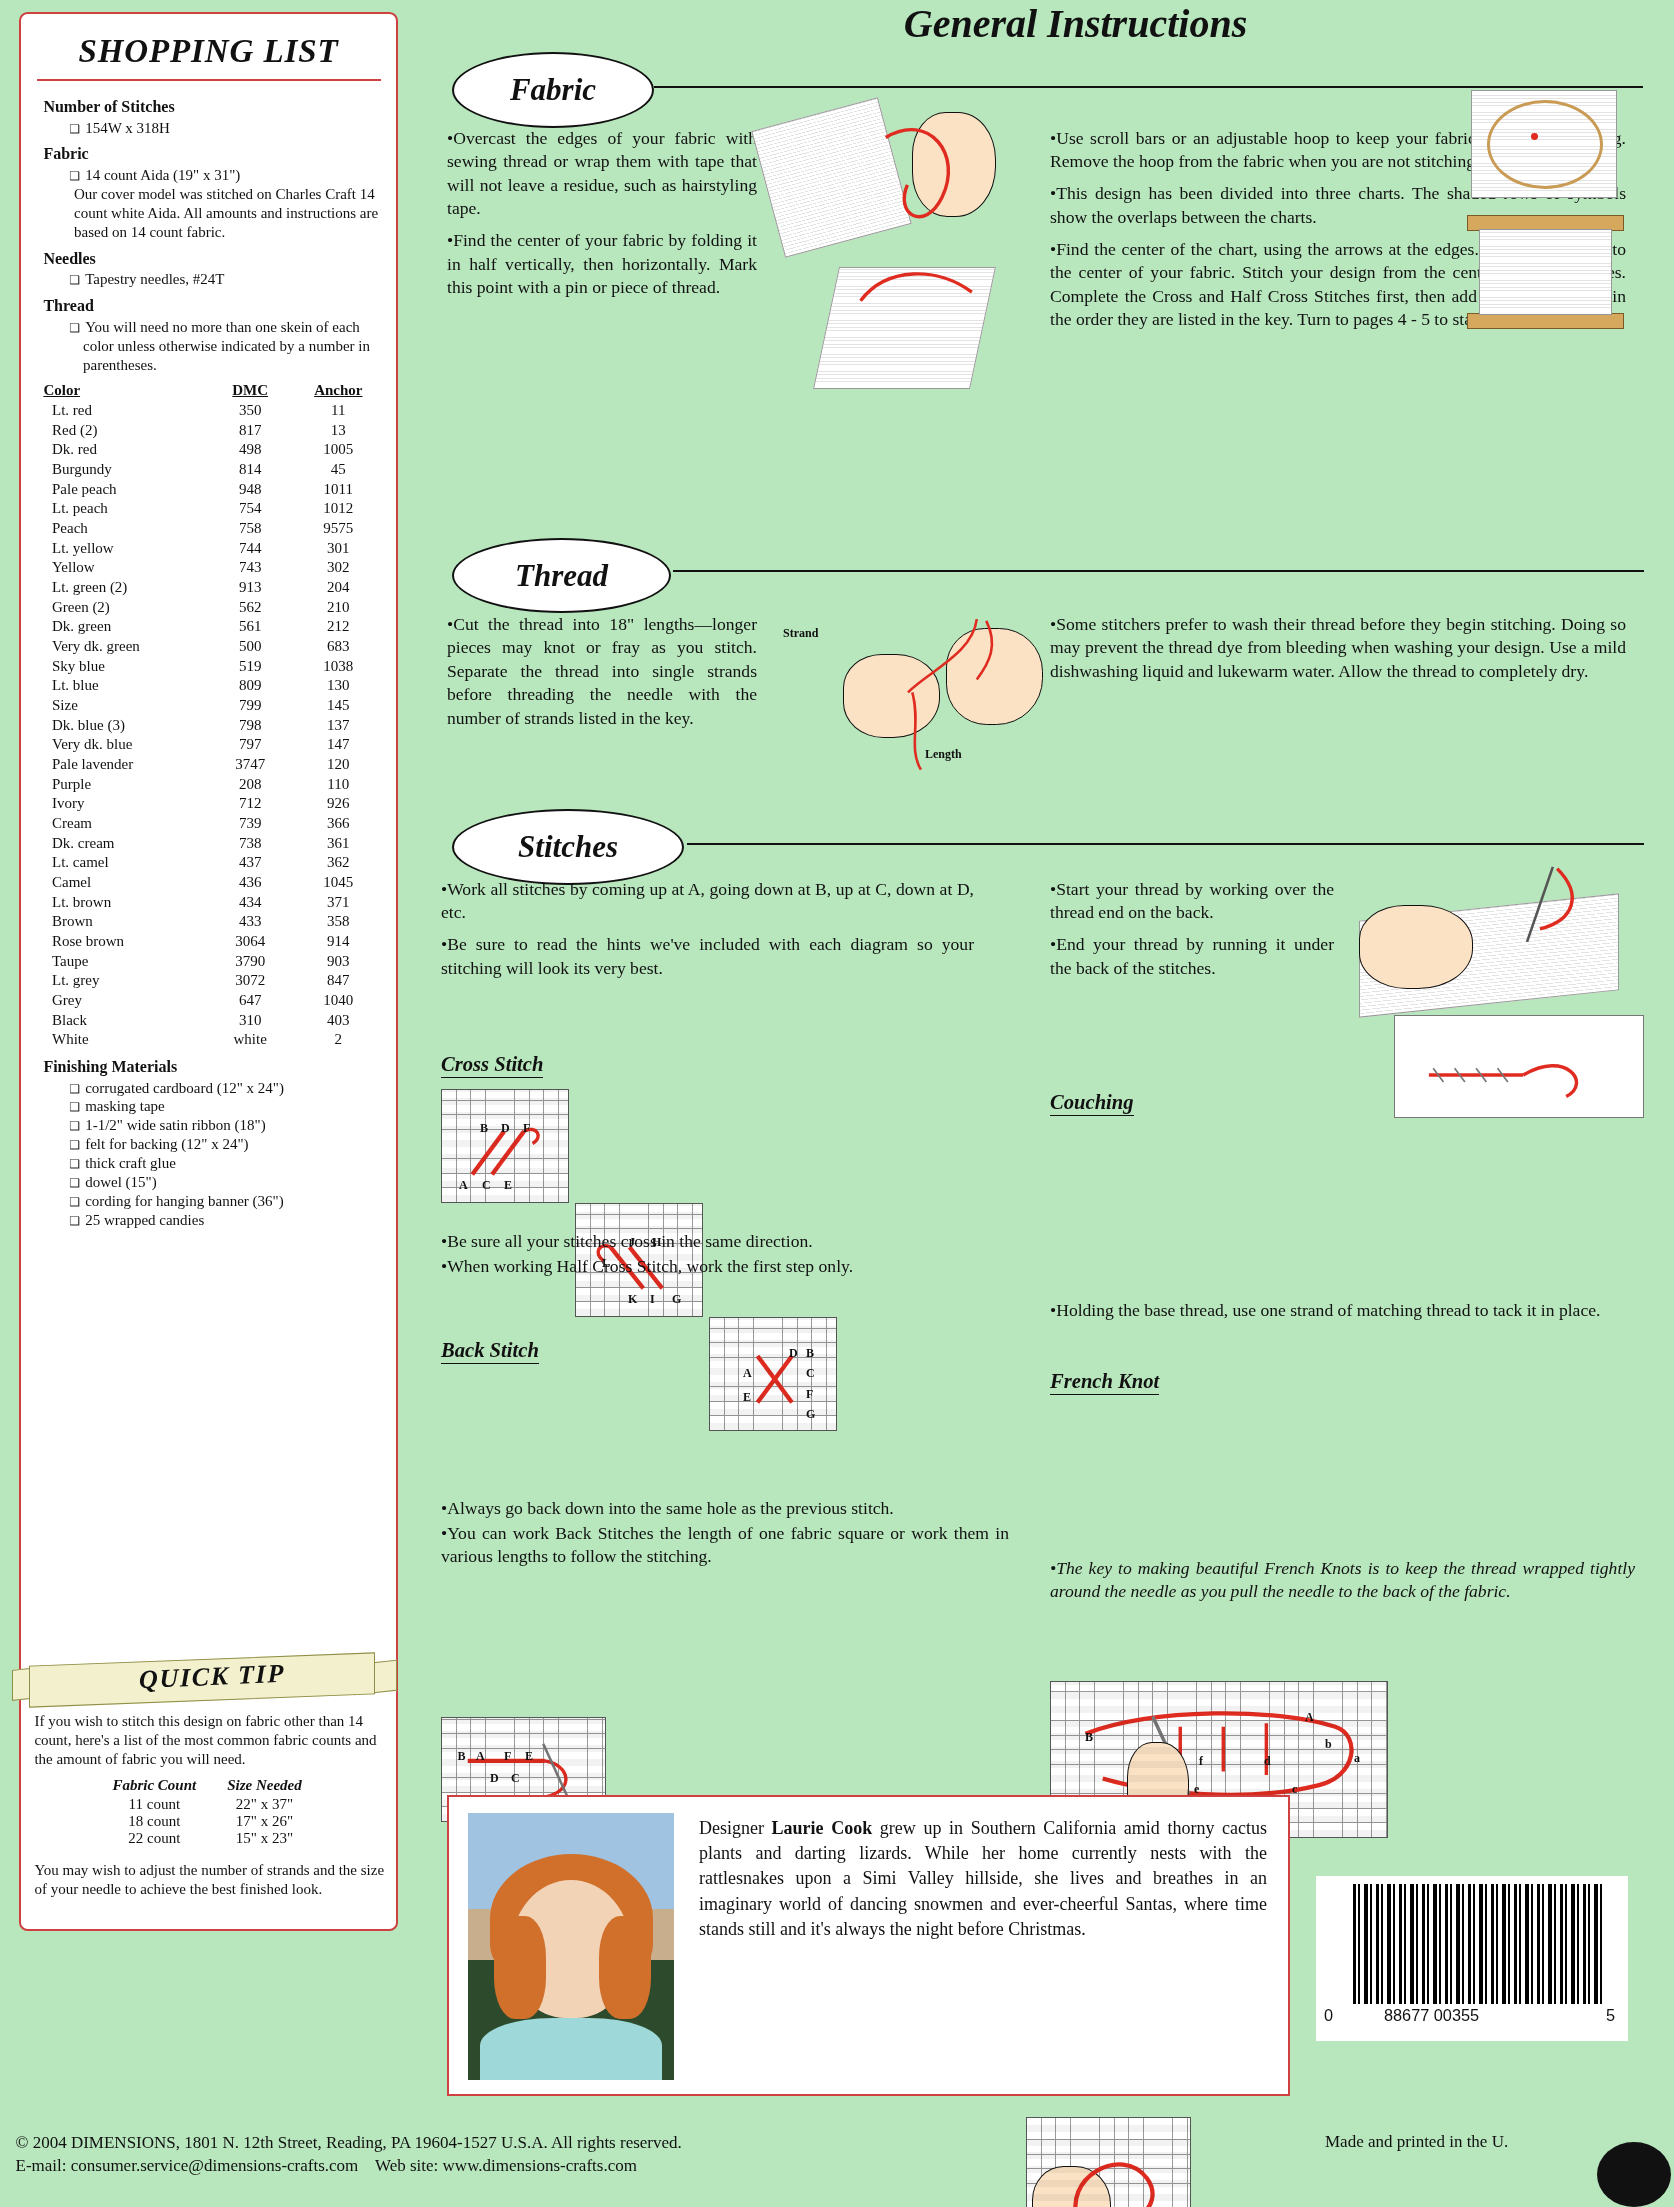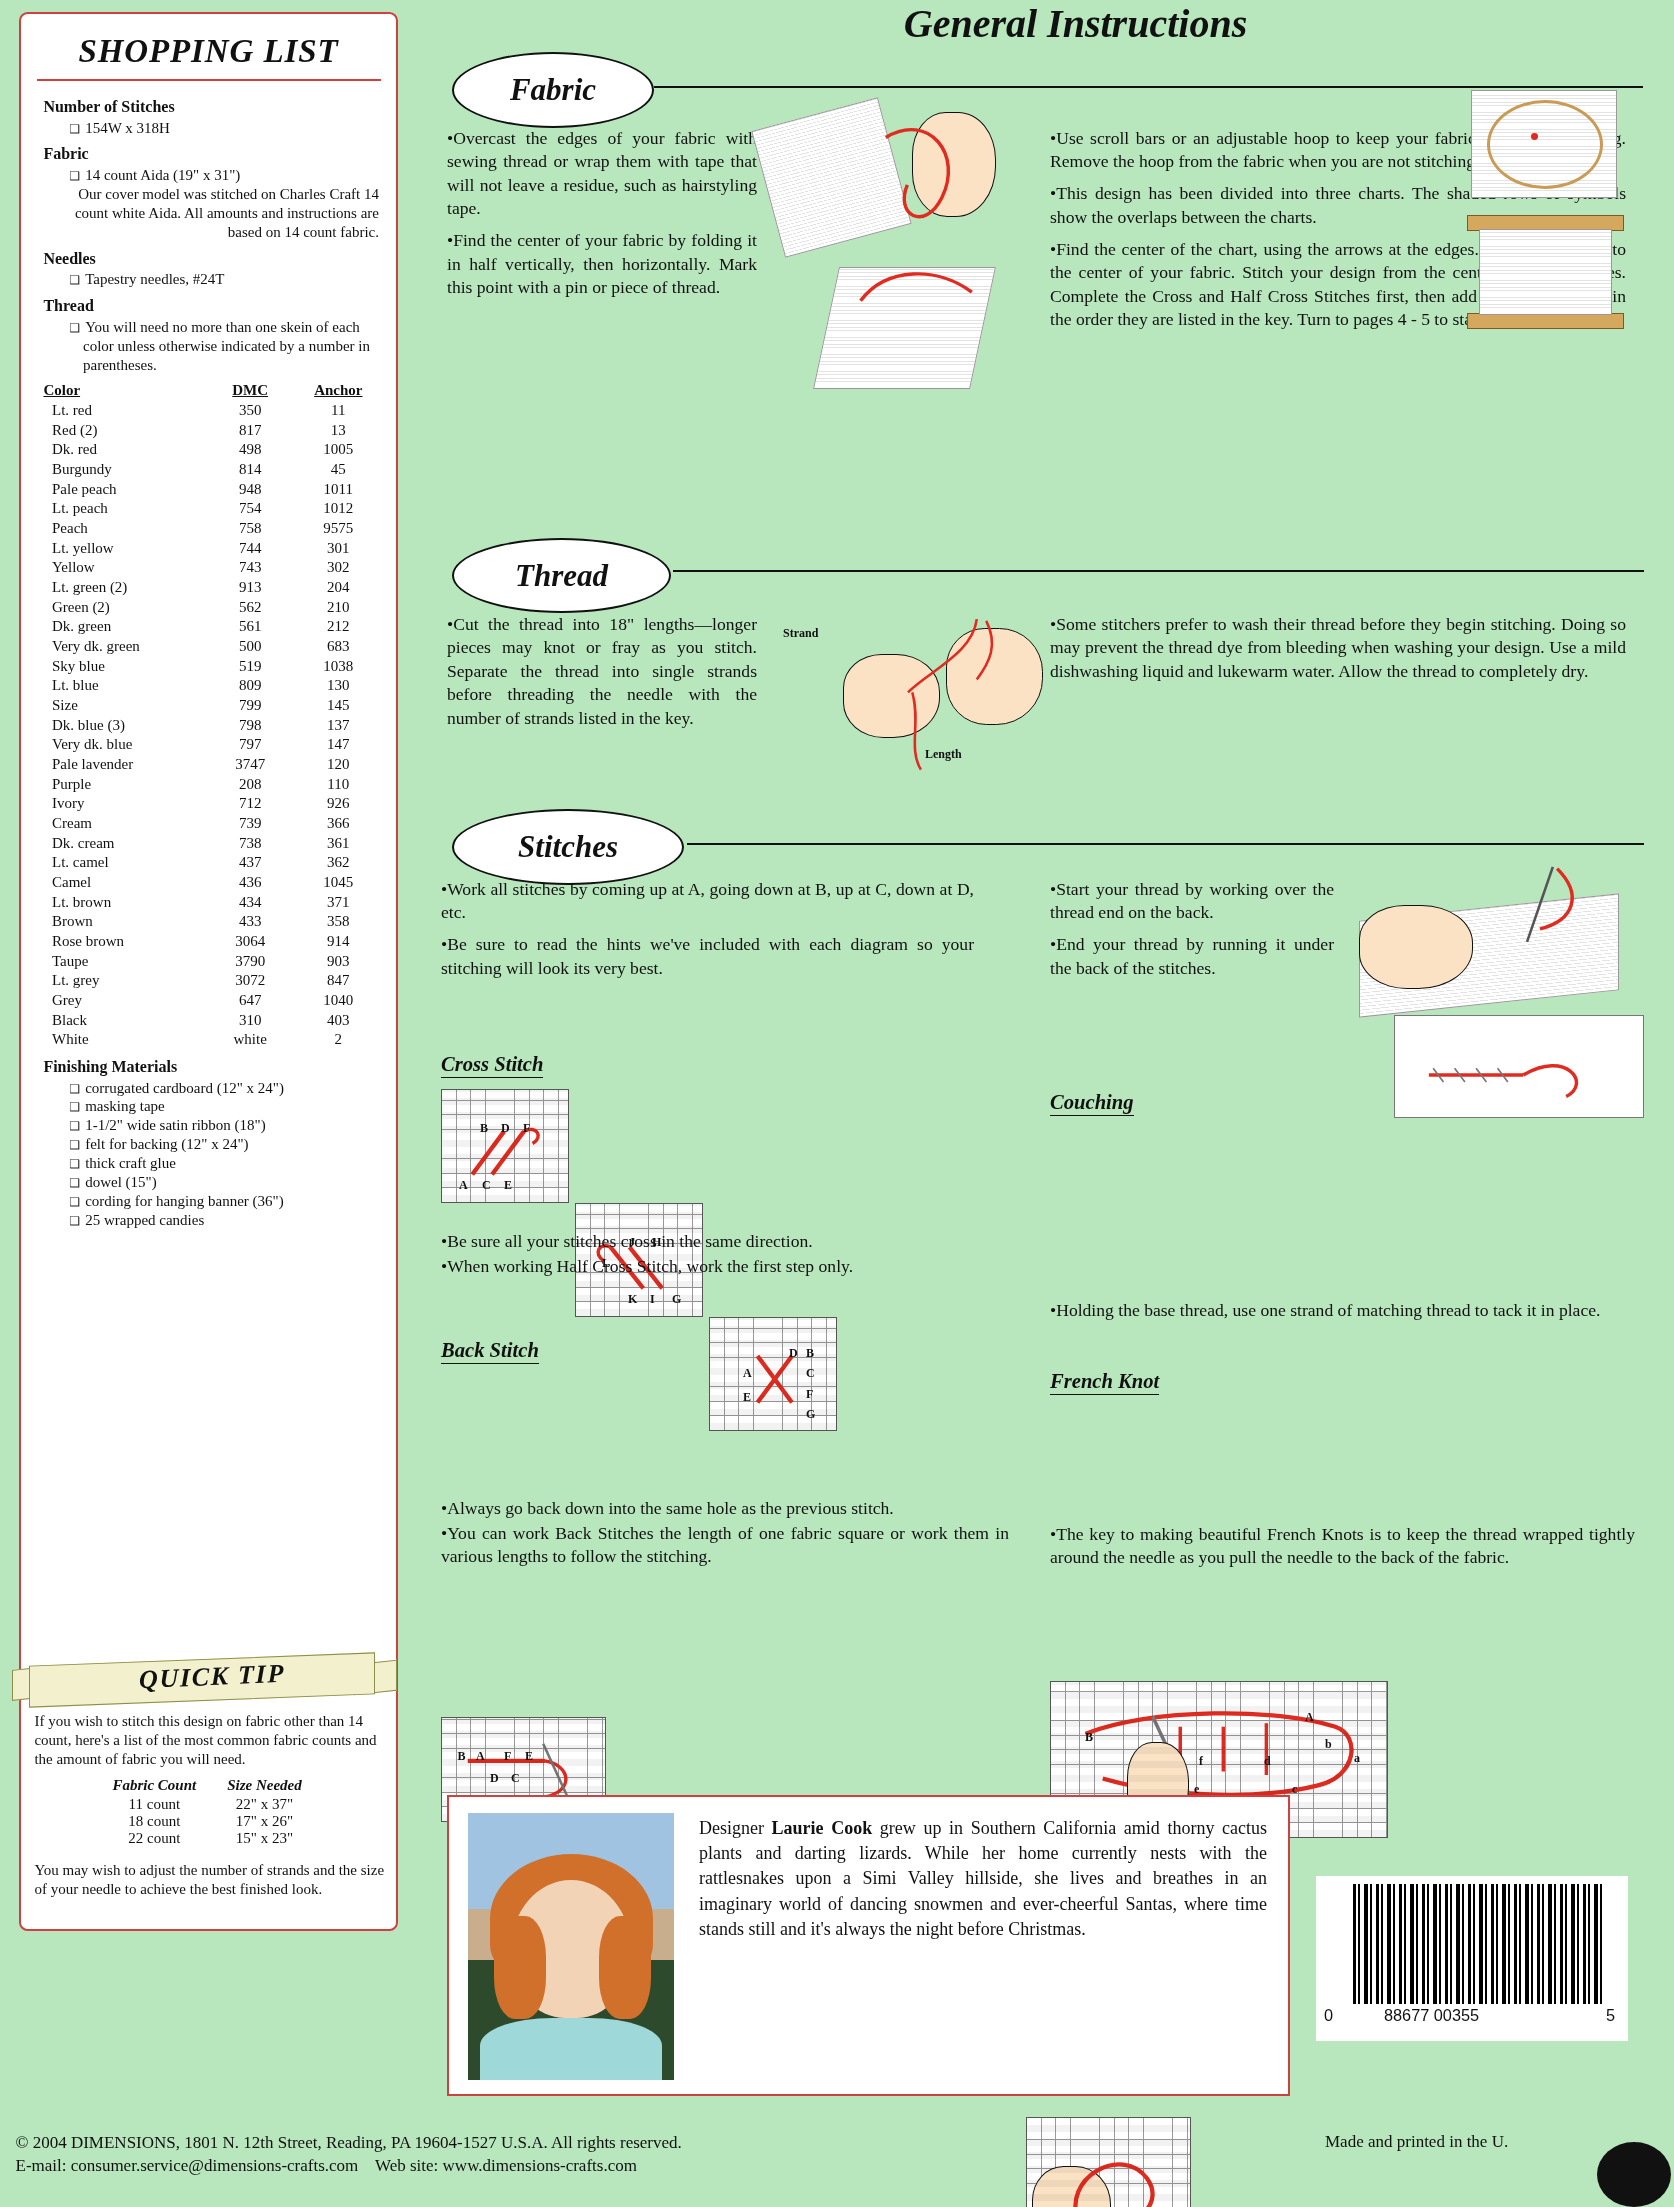--- a/index.html
+++ b/index.html
@@ -21,21 +21,21 @@
   }
   .shop-title{
     text-align:center;font-weight:bold;font-style:italic;font-size:33px;
     letter-spacing:0.9px;margin-top:19px;
   }
   .shop-rule{height:2.6px;background:#cf4040;margin:8.6px 15.5px 0 15.5px;}
   .shop-body{padding:8.6px 17px 6.9px 19px;font-size:15px;line-height:1.26;}
   .sec-head{font-weight:bold;font-size:16px;margin:6.9px 0 1.7px 3.4px;}
   .chk{margin-left:19px;text-indent:-13.8px;padding-left:24px;}
   .chk:before{content:"\2751";font-size:12px;margin-right:5.2px;color:#222;}
-  .sub{margin-left:34px;text-align:right;}
+  .sub{margin-left:34px;}
   table.colors{width:100%;border-collapse:collapse;margin:5.2px 0 3.4px 3.4px;font-size:15px;}
   table.colors th{font-weight:bold;text-decoration:underline;padding:0.9px 0;}
   table.colors th.c1{text-align:left;width:48%;}
   table.colors th.c2{text-align:center;width:26%;}
   table.colors th.c3{text-align:center;width:26%;}
   table.colors td{padding:0.4px 0;}
   table.colors td.c1{text-align:left;padding-left:8.6px;}
   table.colors td.c2{text-align:center;}
   table.colors td.c3{text-align:center;}
 
@@ -616,21 +616,21 @@
     <span class="ul">French Knot</span>
   </div>
   <div class="ill weave" style="left:1026px;top:1408px;width:163px;height:138px;">
     <div class="hand" style="position:absolute;left:5.2px;top:48px;width:77px;height:83px;"></div>
     <svg width="163" height="138" style="position:absolute;left:0;top:0" viewBox="0 0 190 160">
       <path d="M60 120 C 40 70, 110 30, 140 70 C 165 105, 110 140, 80 110" stroke="#e02b20" stroke-width="5" fill="none"></path>
     </svg>
     <div class="lbl" style="left:95px;top:89px;">A</div>
   </div>
 
-  <div class="col-text" style="left:1050px;top:1523px;width:585px;">
+  <div class="col-text" style="left:1050px;top:1557px;width:585px;font-style:italic;">
     <div class="bullet">The key to making beautiful French Knots is to keep the thread wrapped tightly around the needle as you pull the needle to the back of the fabric.</div>
   </div>
 
   <div class="designer">
     <div class="dphoto">
       <div class="hair"></div>
       <div class="face"></div>
       <div class="hair2"></div>
       <div class="hair3"></div>
       <div class="shirt"></div>

